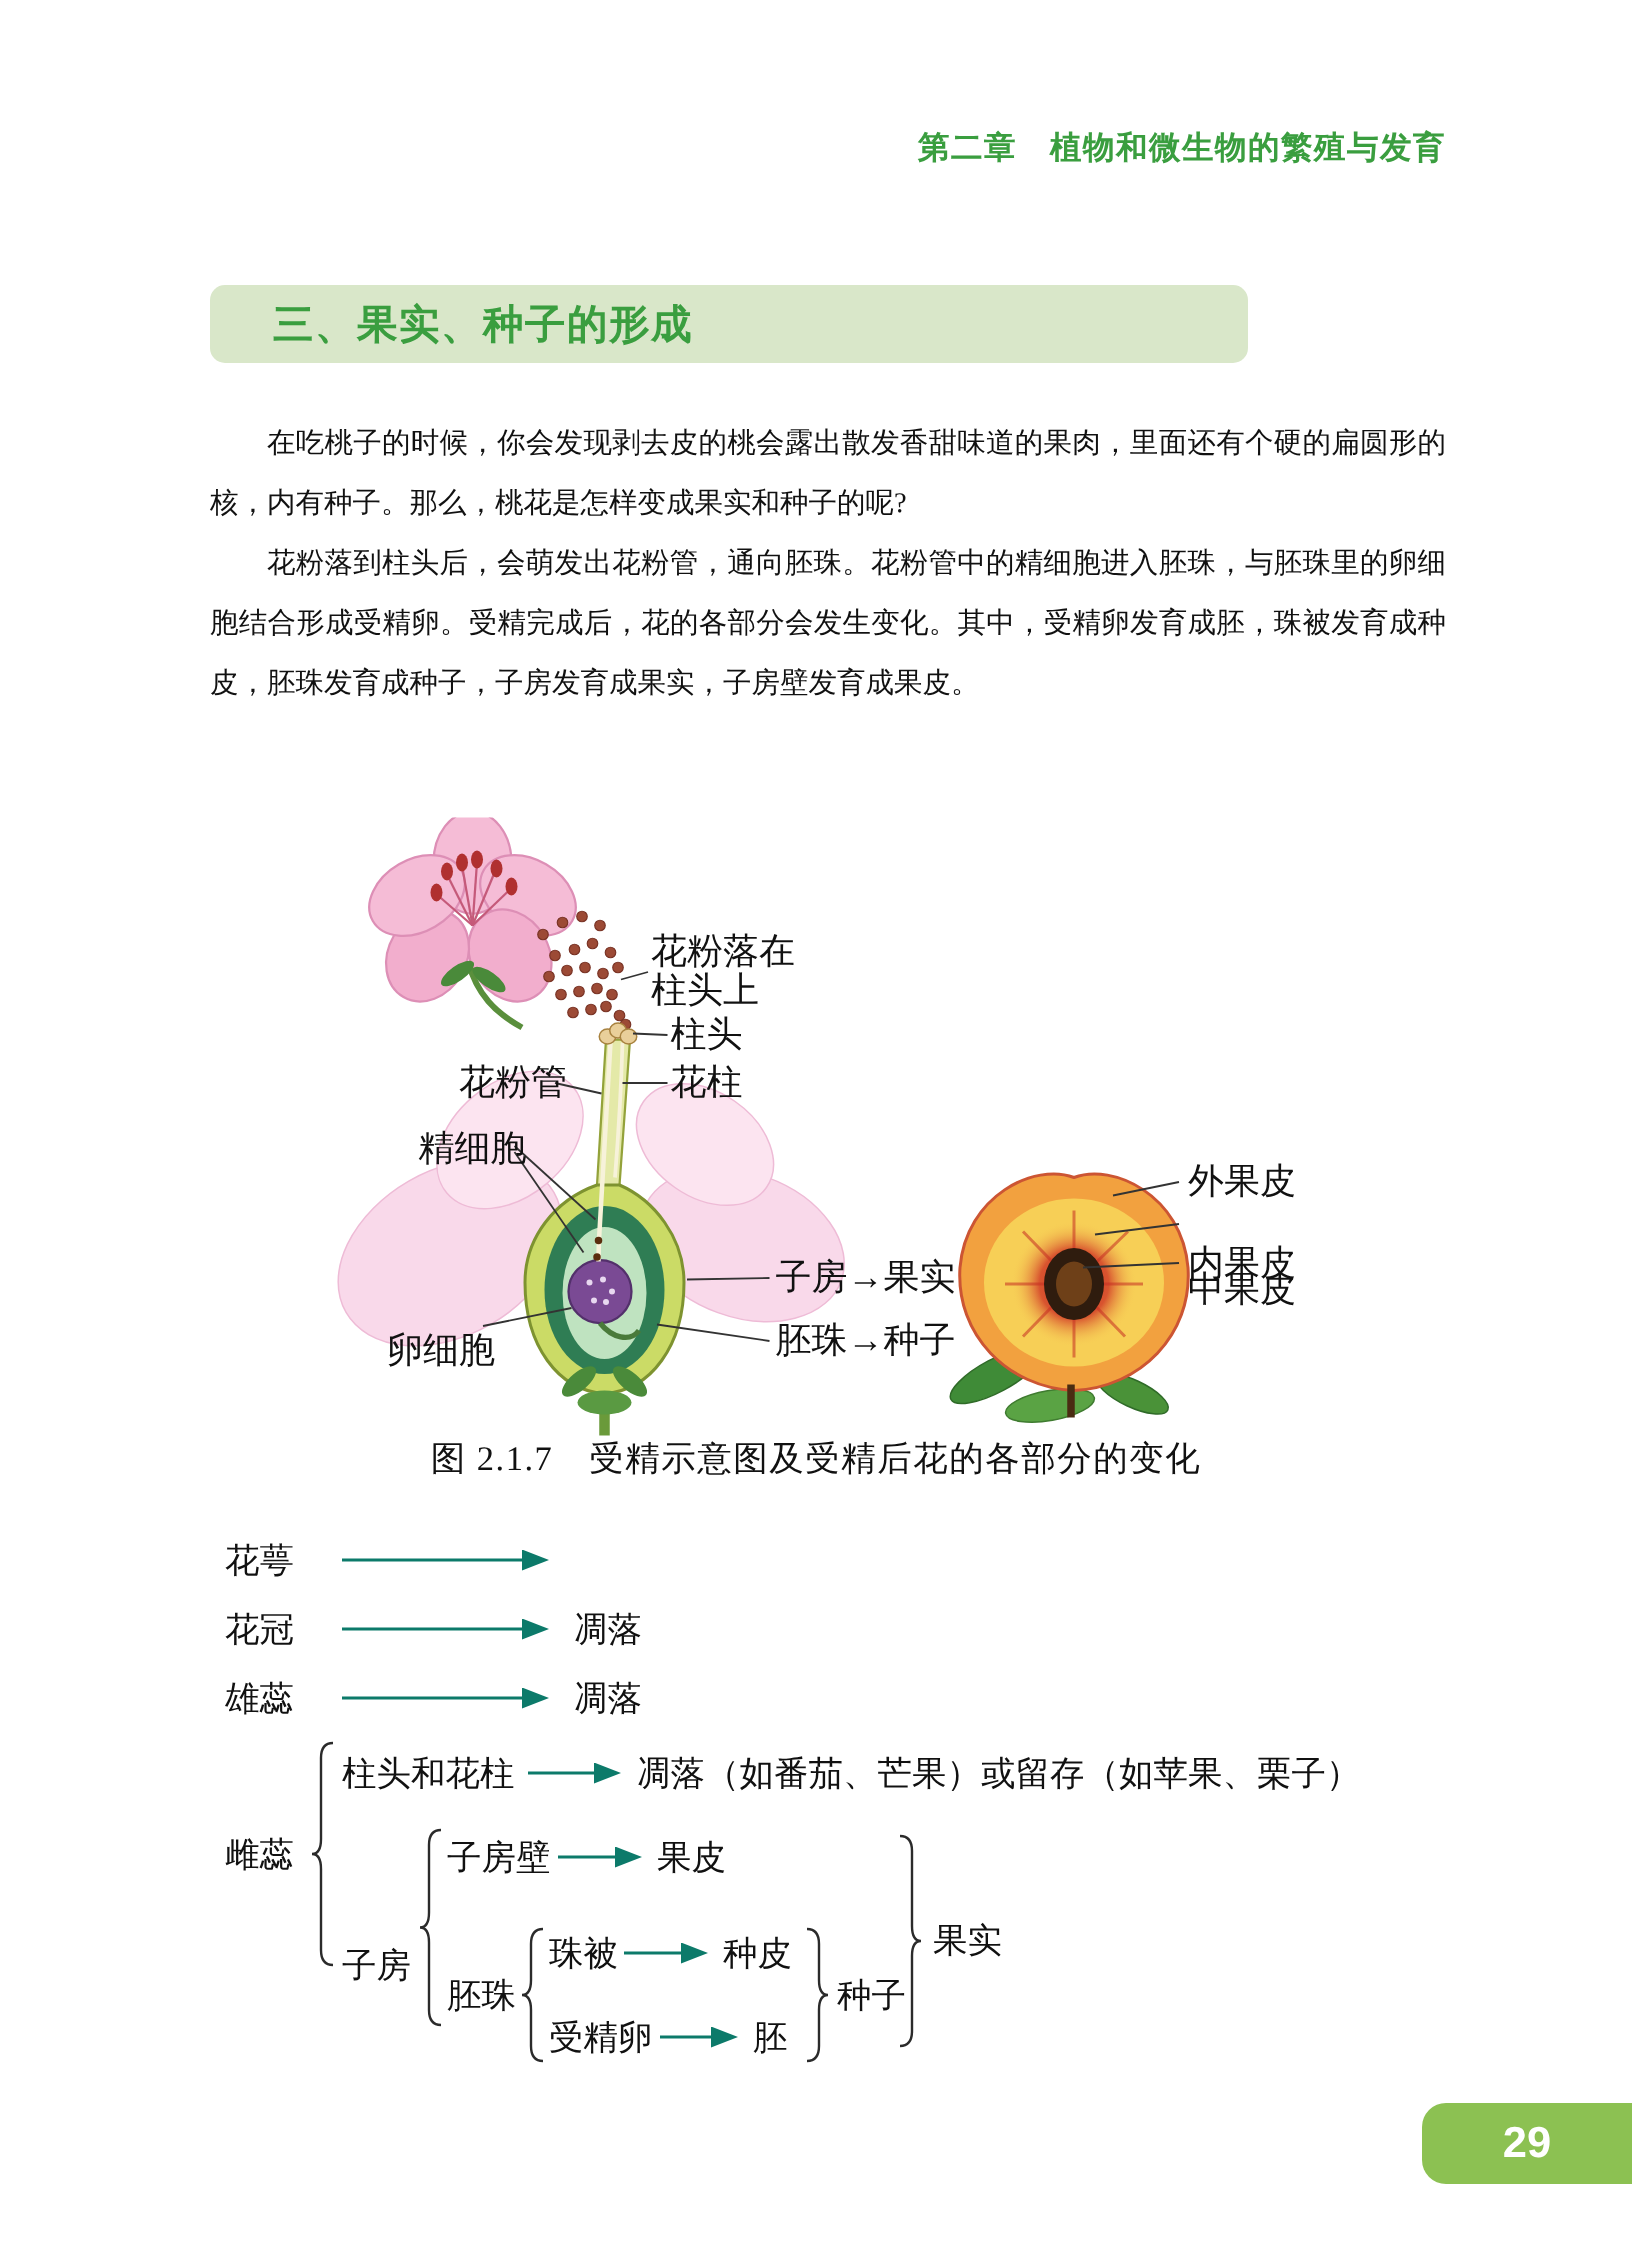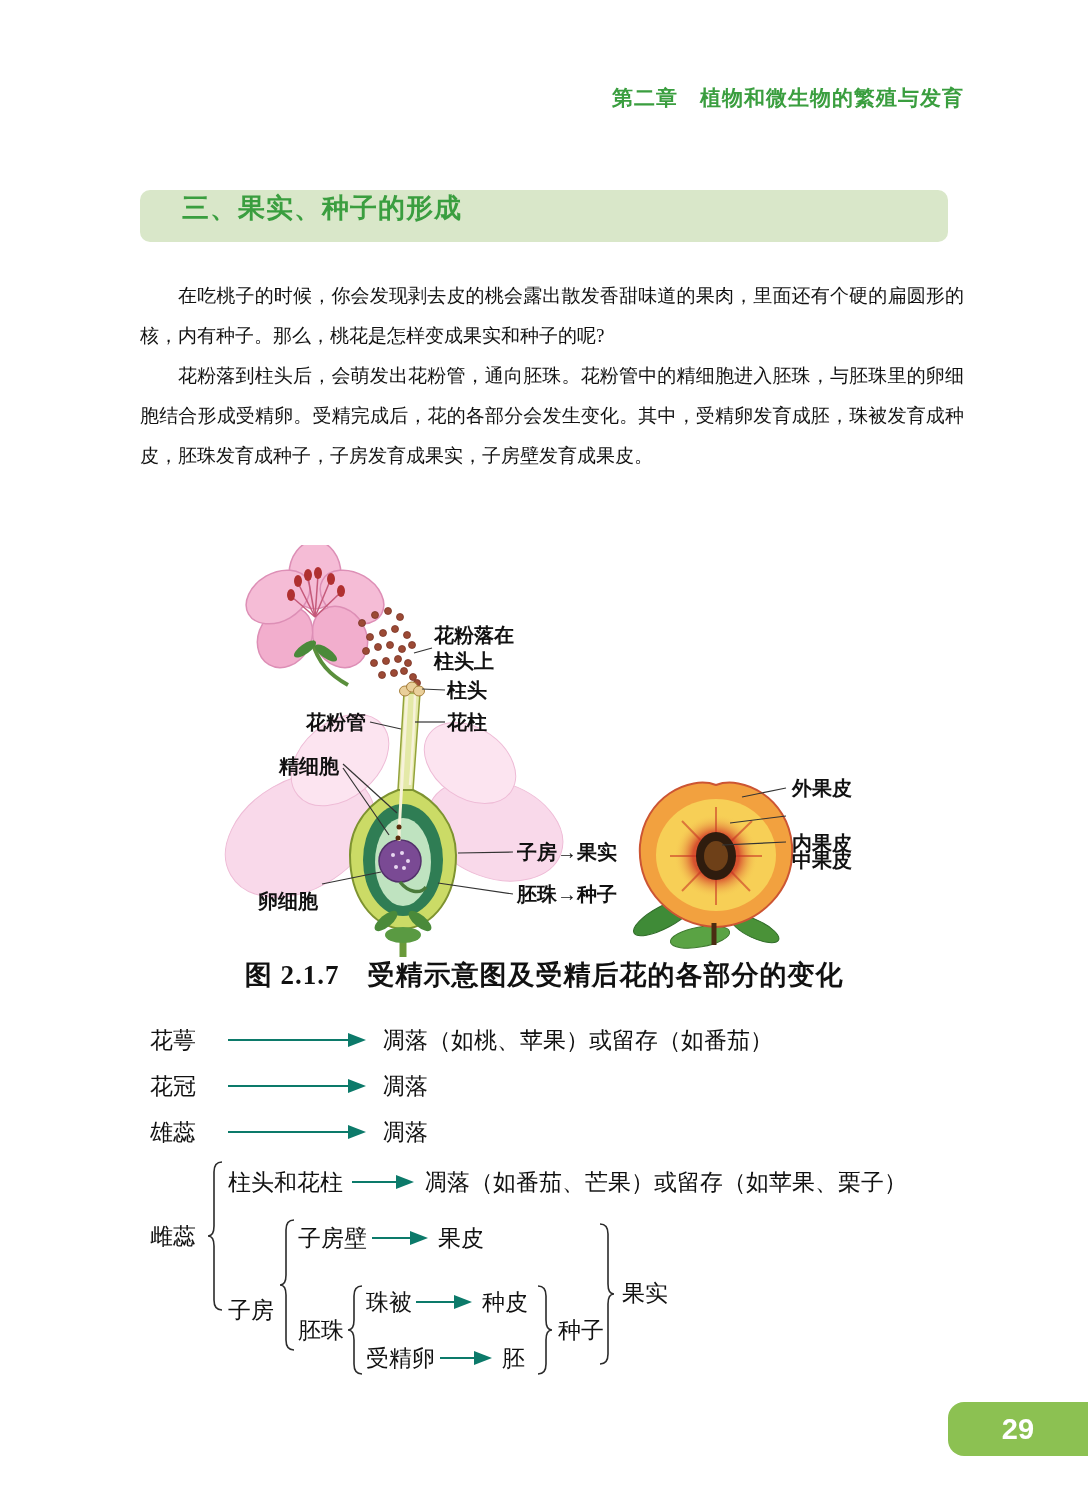--- a/index.html
+++ b/index.html
@@ -7,38 +7,38 @@
   .page {
     position:relative; width:1088px; height:1508px; background:#ffffff;
     overflow:hidden; font-family:"Liberation Serif", serif; color:#111;
   }
   .chapter-header {
     position:absolute; top:84px; right:124px;
     font-family:"Liberation Sans", sans-serif; font-weight:bold;
     font-size:21px; color:#3a9e3f; letter-spacing:1px; white-space:nowrap;
   }
   .section-title-box {
-    position:absolute; left:140px; top:190px; width:808px; height:52px;
-    background:#d9e7c9; border-radius:10px; display:flex; 
+    position:absolute; left:140px; top:190px; width:692px; height:52px;
+    background:#d9e7c9; border-radius:10px; display:flex; align-items:center;
   }
   .section-title {
     margin-left:42px; font-family:"Liberation Sans", sans-serif;
     font-weight:bold; font-size:27px; color:#3a9e3f; letter-spacing:1px;
   }
   .body-text {
     position:absolute; left:140px; top:276px; width:824px;
     font-size:19px; line-height:40px; text-align:justify;
   }
   .body-text p { text-indent:2em; margin:0; }
   .figure { position:absolute; left:0; top:545px; width:1088px; height:415px; }
   .figure svg { position:absolute; left:0; top:0; }
-  .fig-label { position:absolute; font-size:20px; color:#111; white-space:nowrap; line-height:26px;font-weight:bold; }
+  .fig-label { position:absolute; font-size:24px; color:#111; white-space:nowrap; line-height:26px; }
   .figure-caption {
     position:absolute; top:957px; left:0; width:1088px; text-align:center;
-    font-size:27px; color:#111; letter-spacing:1px;font-weight:bold;
+    font-size:23px; color:#111; letter-spacing:1px;
   }
   .flow { position:absolute; left:0; top:1015px; width:1088px; height:390px; }
   .flow svg { position:absolute; left:0; top:0; }
   .flow-label { position:absolute; font-size:23px; color:#111; white-space:nowrap; line-height:30px; }
   .page-number-box {
     position:absolute; right:0; top:1402px; width:140px; height:54px;
     background:#8cc152; border-radius:16px 0 0 16px;
     display:flex; align-items:center; justify-content:center;
   }
   .page-number {
@@ -234,21 +234,20 @@
       <g stroke="#2b2b2b" stroke-width="1.6" fill="none">
         <path d="M222,147 Q214,147 214,157 L214,211 Q214,221 208,221 Q214,221 214,231 L214,285 Q214,295 222,295"></path>
         <path d="M294,205 Q286,205 286,215 L286,260 Q286,270 280,270 Q286,270 286,280 L286,325 Q286,335 294,335"></path>
         <path d="M362,271 Q354,271 354,281 L354,305 Q354,315 348,315 Q354,315 354,325 L354,349 Q354,359 362,359"></path>
         <path d="M538,271 Q546,271 546,281 L546,305 Q546,315 552,315 Q546,315 546,325 L546,349 Q546,359 538,359"></path>
         <path d="M600,209 Q608,209 608,219 L608,269 Q608,279 614,279 Q608,279 608,289 L608,339 Q608,349 600,349"></path>
       </g>
     </svg>
 
     <div class="flow-label" style="left:150px; top:11px;">花萼</div>
-    <div class="flow-label" style="left:382px; top:11px;">凋落（如桃、苹果）或留存（如番茄）</div>
     <div class="flow-label" style="left:150px; top:57px;">花冠</div>
     <div class="flow-label" style="left:382px; top:57px;">凋落</div>
     <div class="flow-label" style="left:150px; top:103px;">雄蕊</div>
     <div class="flow-label" style="left:382px; top:103px;">凋落</div>
     <div class="flow-label" style="left:228px; top:153px;">柱头和花柱</div>
     <div class="flow-label" style="left:424px; top:153px;">凋落（如番茄、芒果）或留存（如苹果、栗子）</div>
     <div class="flow-label" style="left:150px; top:207px;">雌蕊</div>
     <div class="flow-label" style="left:228px; top:257px;margin-top:24px;">子房</div>
     <div class="flow-label" style="left:298px; top:209px;">子房壁</div>
     <div class="flow-label" style="left:438px; top:209px;">果皮</div>

